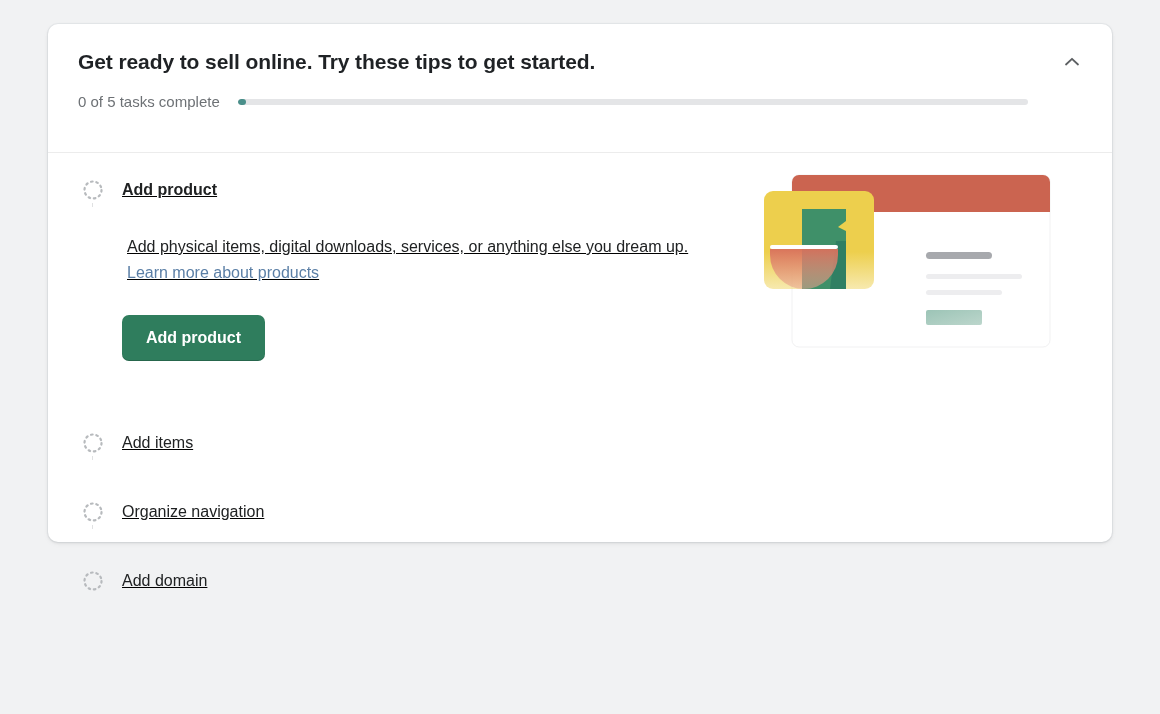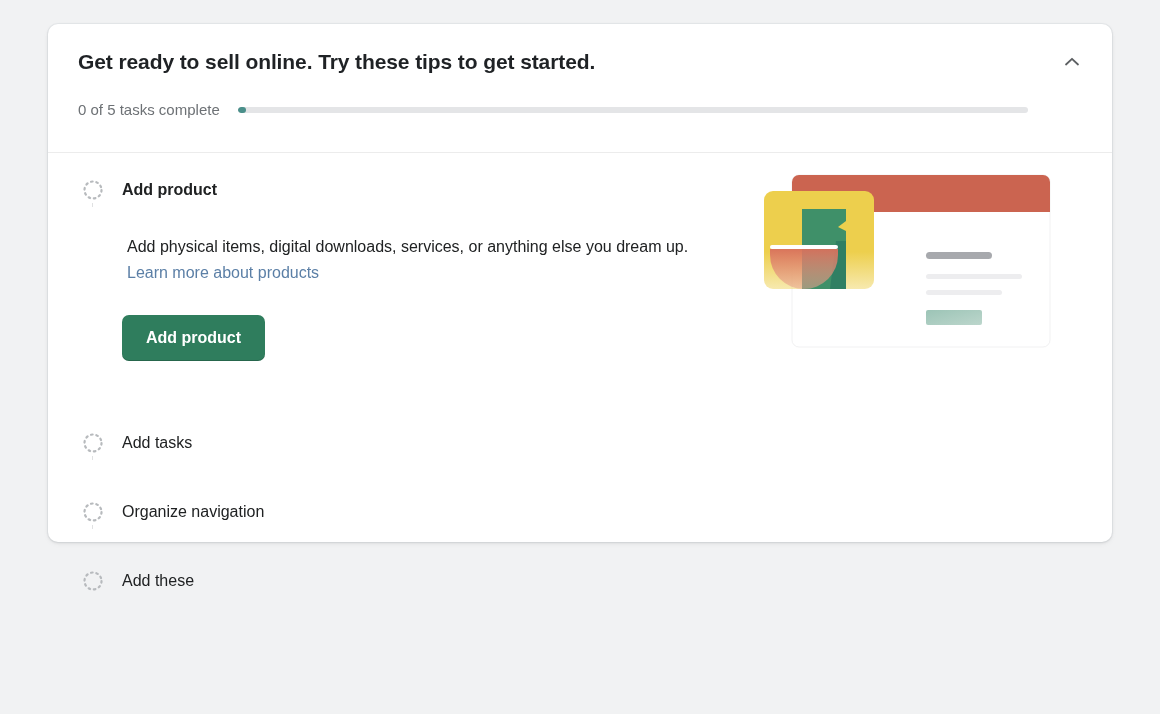--- a/index.html
+++ b/index.html
@@ -67,21 +67,21 @@
   }
   .chevron {
     width: 20px;
     height: 20px;
     display: block;
   }
 
   .progress-row {
     display: flex;
     align-items: center;
-    margin-top: 24px;
+    margin-top: 16px;
   }
   .progress-label {
     font-size: 15px;
     color: #6d7175;
     line-height: 20px;
     white-space: nowrap;
   }
   .progress-track {
     position: relative;
     margin-left: 18px;
@@ -104,20 +104,21 @@
 
   
   .card-body {
     position: relative;
     padding: 0;
   }
 
   .task-list {
     position: relative;
     padding: 26px 8px 22px 0;
+    text-decoration: underline;
   }
 
   .task {
     position: relative;
     padding-left: 30px;
   }
 
   .task-head {
     display: flex;
     align-items: flex-start;
@@ -312,21 +313,21 @@
         <div class="task">
           <div class="task-head">
             <div class="marker-col">
               <span class="dotted-circle">
                 <svg viewBox="0 0 22 22" width="22" height="22" aria-hidden="true">
                   <circle cx="11" cy="11" r="8.5" fill="none" stroke="#b7babd" stroke-width="2.2" stroke-linecap="round" stroke-dasharray="1.6 3.8"></circle>
                 </svg>
               </span>
               <span class="connector"></span>
             </div>
-            <div class="task-label">Add tasks</div>
+            <div class="task-label">Add items</div>
           </div>
           <div class="task-row-gap"></div>
         </div>
 
         <div class="task">
           <div class="task-head">
             <div class="marker-col">
               <span class="dotted-circle">
                 <svg viewBox="0 0 22 22" width="22" height="22" aria-hidden="true">
                   <circle cx="11" cy="11" r="8.5" fill="none" stroke="#b7babd" stroke-width="2.2" stroke-linecap="round" stroke-dasharray="1.6 3.8"></circle>
@@ -341,20 +342,20 @@
 
         <div class="task">
           <div class="task-head">
             <div class="marker-col">
               <span class="dotted-circle">
                 <svg viewBox="0 0 22 22" width="22" height="22" aria-hidden="true">
                   <circle cx="11" cy="11" r="8.5" fill="none" stroke="#b7babd" stroke-width="2.2" stroke-linecap="round" stroke-dasharray="1.6 3.8"></circle>
                 </svg>
               </span>
             </div>
-            <div class="task-label">Add these</div>
+            <div class="task-label">Add domain</div>
           </div>
         </div>
 
       </div>
     </div>
   </div>
 </div>
 
 </body></html>

